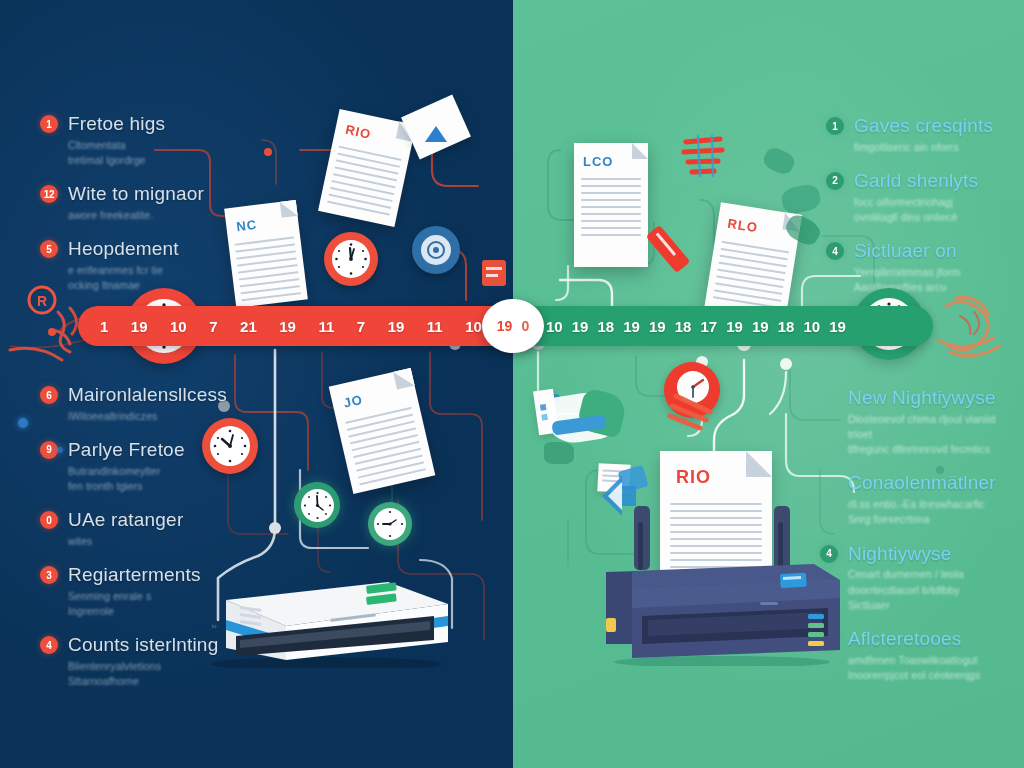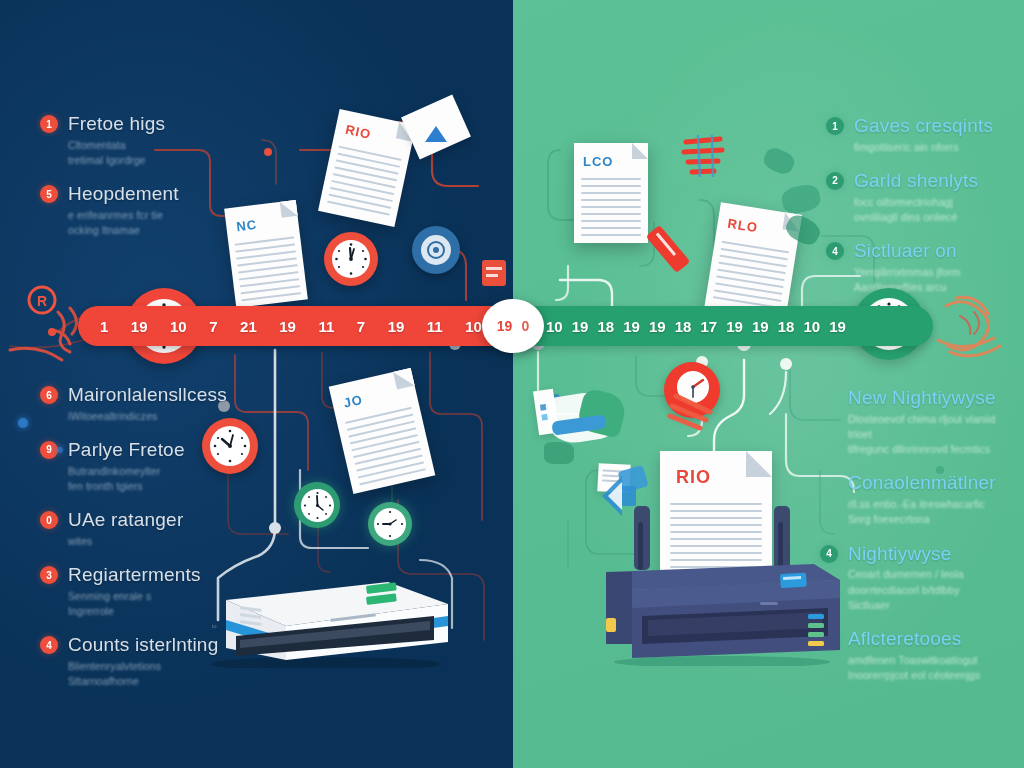--- a/index.html
+++ b/index.html
@@ -153,20 +153,27 @@
 
   <div class="bullets left" id="left-top" style="left:40px;top:112px;width:215px;">
       <div class="bullet">
         <div class="bnum red">1</div>
         <div class="btext">
           <div class="btitle blurry">Fretoe higs</div>
           <div class="bsub blurrier">Cltomentata<br>tretimal lgordrge</div>
         </div>
       </div>
       <div class="bullet">
+        <div class="bnum red">12</div>
+        <div class="btext">
+          <div class="btitle blurry">Wite to mignaor</div>
+          <div class="bsub blurrier">awore freekeatite.</div>
+        </div>
+      </div>
+      <div class="bullet">
         <div class="bnum red">5</div>
         <div class="btext">
           <div class="btitle blurry">Heopdement</div>
           <div class="bsub blurrier">e erifeanrmes fcr tie<br>ocking ltnamae</div>
         </div>
       </div>
     </div>
 
   <div class="bullets left" id="left-bottom" style="left:40px;top:383px;width:220px;">
       <div class="bullet">
@@ -305,21 +312,21 @@
         <i></i>
         <i></i>
         <i></i>
         <i></i>
         <i></i>
         <i></i>
         <i></i>
     </div>
   </div>
 
-  <div class="doc" style="left:574px;top:143px;width:74px;height:100px;transform:rotate(0deg);">
+  <div class="doc" style="left:574px;top:143px;width:74px;height:124px;transform:rotate(0deg);">
     <div class="fold" style="border-width:0 16px 16px 0;"></div>
     <div class="stamp" style="left:9px;top:11px;font-size:13px;color:#2f86c7;">LCO</div>
     <div class="lines" style="top:35px;">
       <i></i>
         <i></i>
         <i></i>
         <i></i>
         <i></i>
         <i></i>
         <i></i>

